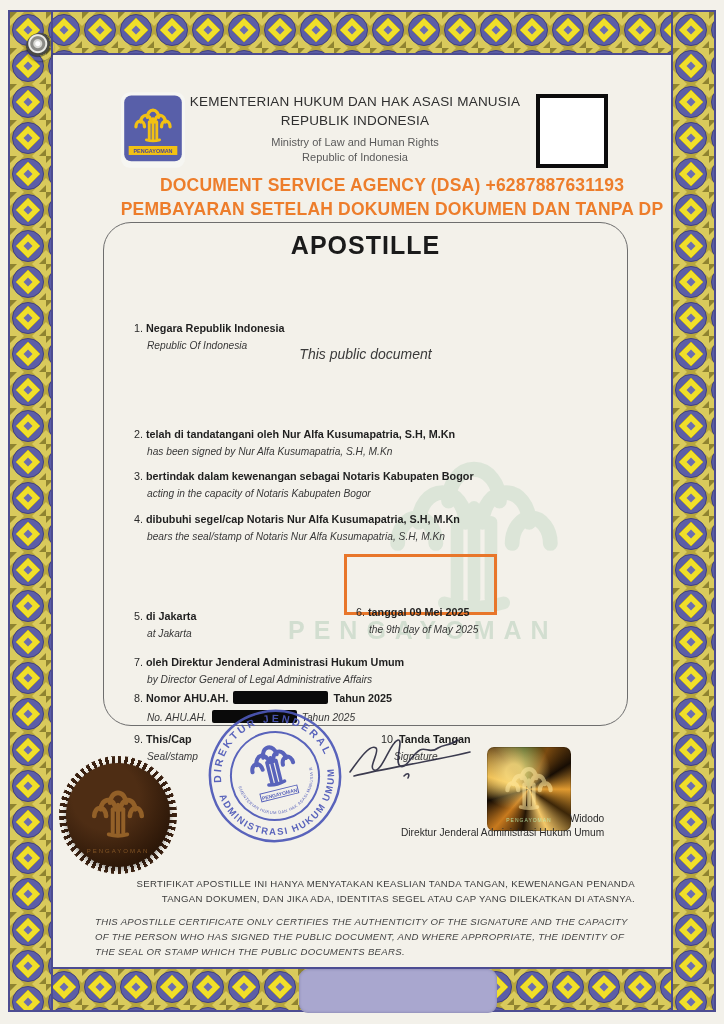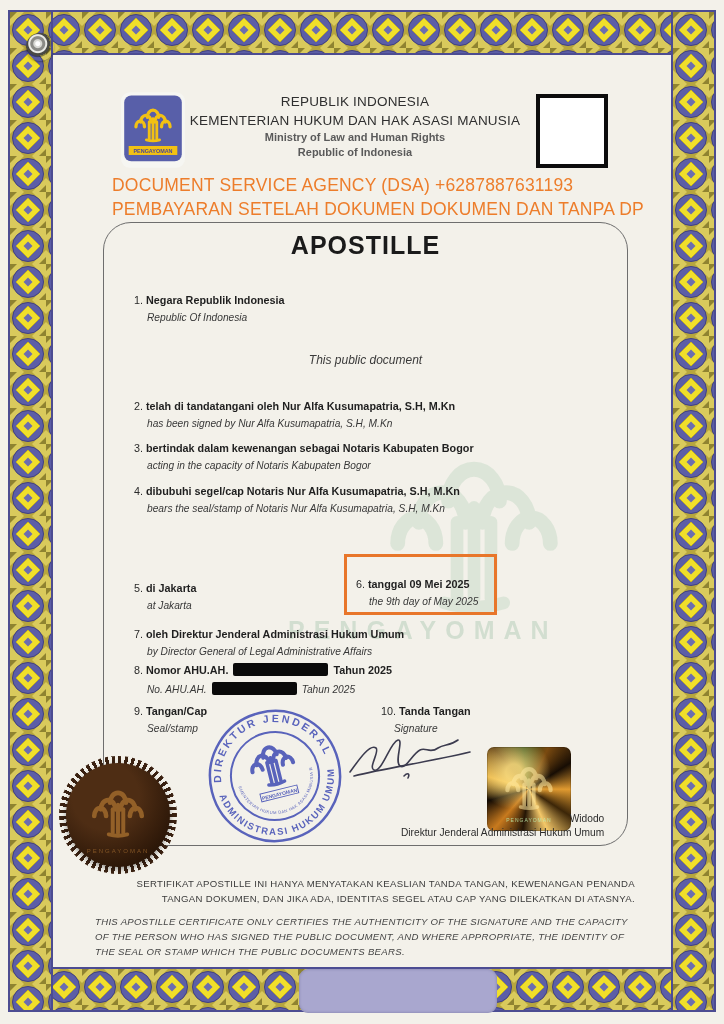--- a/index.html
+++ b/index.html
@@ -15,39 +15,39 @@
   .band-right{left:671px;top:10px;width:45px;height:1002px;}
 
   .eyelet{position:absolute;left:26px;top:33px;width:28px;height:28px;border-radius:50%;
     background:radial-gradient(circle at 42% 38%, #fdfdfd 0 2px, #d8d8d4 3px 4px, #8a8a86 5px 7px, #e9e9e5 8px 9px, #494944 10px 12px, rgba(20,20,20,.45) 12px 13px, transparent 14px);
     box-shadow:0 1px 2px rgba(0,0,0,.35);}
 
   
   .ministry-logo{position:absolute;left:121px;top:91px;width:64px;height:78px;}
   .header-text{position:absolute;left:185px;top:92px;width:340px;text-align:center;color:#2f2f2f;}
   .h-id{font-size:13.5px;line-height:19px;letter-spacing:.2px;}
-  .h-en{font-size:11px;line-height:15px;color:#5a5a5a;font-weight:bold;}
+  .h-en{font-size:11px;line-height:15px;color:#5a5a5a;margin-top:5px;}
   .qr-box{position:absolute;left:536px;top:94px;width:64px;height:66px;background:#fff;border:4px solid #0c0c0c;}
 
-  .ad{position:absolute;left:112px;top:173px;width:560px;color:#ED7D2B;font-weight:normal;font-size:17.5px;line-height:24px;letter-spacing:.2px;}
+  .ad{position:absolute;left:112px;top:173px;width:560px;color:#ED7D2B;font-weight:bold;font-size:17.5px;line-height:24px;letter-spacing:.2px;text-align:center;}
 
   
   .wm-tree{position:absolute;left:368px;top:412px;width:212px;height:212px;color:#86b894;opacity:.20;}
   .wm-text{position:absolute;left:288px;top:616px;font-size:25px;font-weight:bold;letter-spacing:9px;color:#8fb79b;opacity:.32;}
 
   
-  .cert{position:absolute;left:103px;top:222px;width:525px;height:624px;border:1.5px solid #6e6e6e;border-radius:28px;box-sizing:border-box;}
+  .cert{position:absolute;left:103px;top:222px;width:525px;height:504px;border:1.5px solid #6e6e6e;border-radius:28px;box-sizing:border-box;}
   .cert-title{position:absolute;left:0;right:0;top:8px;text-align:center;font-size:25px;font-weight:bold;letter-spacing:1px;color:#1b1b1b;}
   .cert-sub{position:absolute;left:0;right:0;top:42px;text-align:center;font-size:9px;font-style:italic;color:#4a4a4a;}
 
   .c-center{position:absolute;left:0;right:0;text-align:center;}
   .c-main{font-size:10.8px;font-weight:bold;color:#1f1f1f;}
-  .c-sub{font-size:12px;font-style:italic;color:#3a3a3a;margin-top:7px;}
-
-  .item{position:absolute;font-size:10.8px;color:#1f1f1f;}
+  .c-sub{font-size:14px;font-style:italic;color:#3a3a3a;}
+
+  .item{position:absolute;font-size:10.8px;color:#1f1f1f;margin-top:28px;}
   .item .no{font-weight:normal;color:#2a2a2a;margin-right:3px;}
   .item .main{font-weight:bold;}
   .item .sub{font-style:italic;font-weight:normal;color:#383838;margin-top:6px;margin-left:13px;font-size:10.2px;}
   .redact{display:inline-block;background:#0a0a0a;height:13px;vertical-align:-2px;margin:0 5px;border-radius:2px;}
   .r-main{width:95px;}
   .r-sub{width:85px;}
 
   .hl-box{position:absolute;left:240px;top:331px;width:153px;height:61px;border:3px solid #E8762A;box-sizing:border-box;}
 
   .stamp{position:absolute;left:101px;top:483px;width:140px;height:140px;transform:rotate(-14deg);opacity:.92;}
@@ -141,22 +141,22 @@
 
   <svg class="ministry-logo" viewBox="0 0 100 118">
     <rect x="0" y="0" width="100" height="118" rx="14" fill="#f6f6f2"></rect>
     <rect x="5" y="5" width="90" height="103" rx="11" fill="#585fa9"></rect>
     <use href="#tree" x="13" y="8" width="74" height="74" color="#f2c113"></use>
     <rect x="12" y="84" width="76" height="14" fill="#f2c113"></rect>
     <text x="50" y="95" font-size="8.5" font-weight="bold" fill="#4a4898" text-anchor="middle">PENGAYOMAN</text>
   </svg>
 
   <div class="header-text">
+    <div class="h-id">KEMENTERIAN HUKUM DAN HAK ASASI MANUSIA</div>
     <div class="h-id">REPUBLIK INDONESIA</div>
-    <div class="h-id">KEMENTERIAN HUKUM DAN HAK ASASI MANUSIA</div>
     <div class="h-en">
       <div>Ministry of Law and Human Rights</div>
       <div>Republic of Indonesia</div>
     </div>
   </div>
 
   <div class="qr-box"></div>
 
   <div class="ad">
     <div>DOCUMENT SERVICE AGENCY (DSA) +6287887631193</div>
@@ -211,21 +211,21 @@
       <div><span class="no">7.</span><span class="main">oleh Direktur Jenderal Administrasi Hukum Umum</span></div>
       <div class="sub">by Director General of Legal Administrative Affairs</div>
     </div>
 
     <div class="item" style="left:30px;top:440px">
       <div><span class="no">8.</span><span class="main">Nomor AHU.AH.</span><span class="redact r-main"></span><span class="main">Tahun 2025</span></div>
       <div class="sub"><span>No. AHU.AH.</span><span class="redact r-sub"></span><span>Tahun 2025</span></div>
     </div>
 
     <div class="item" style="left:30px;top:482px">
-      <div><span class="no">9.</span><span class="main">Tangan/Cap</span></div>
+      <div><span class="no">9.</span><span class="main">This/Cap</span></div>
       <div class="sub">Seal/stamp</div>
     </div>
 
     <div class="item" style="left:277px;top:482px">
       <div><span class="no">10.</span><span class="main">Tanda Tangan</span></div>
       <div class="sub">Signature</div>
     </div>
 
     <svg class="stamp" viewBox="0 0 140 140">
       <defs>

